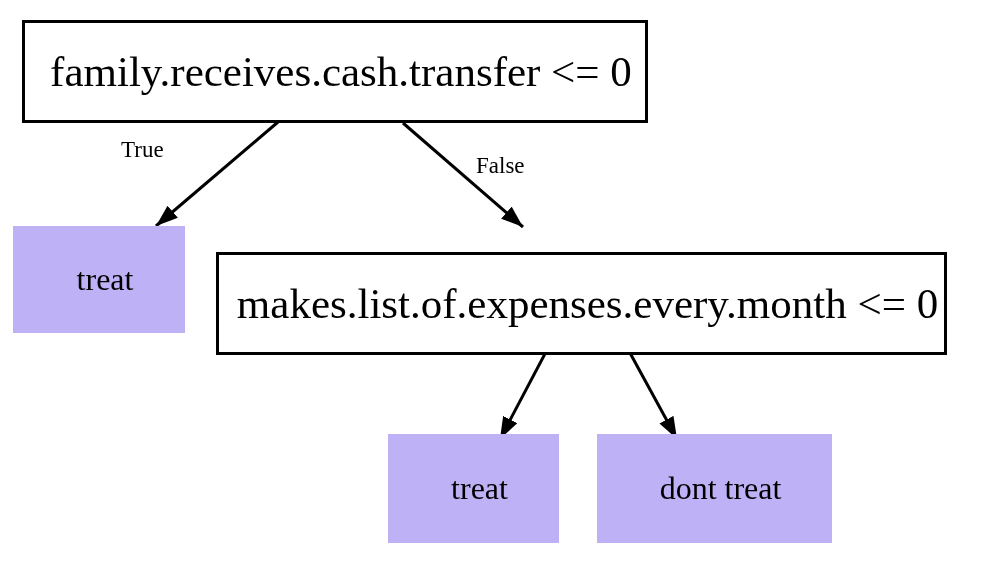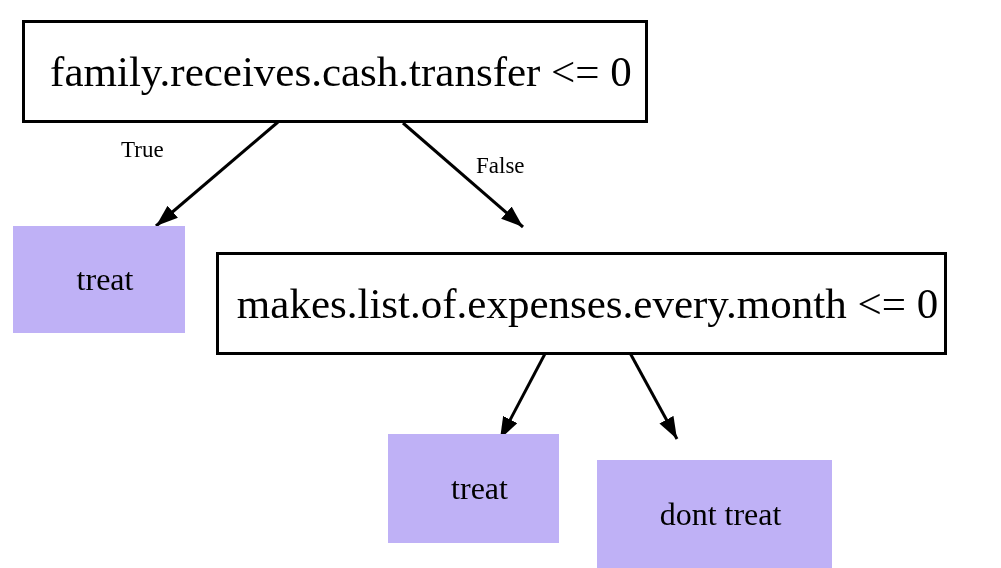--- a/index.html
+++ b/index.html
@@ -81,17 +81,17 @@
   </div>
 
   <div class="node decision" style="left:216px; top:228px; width:731px; height:103px;margin-top:24px;">
     <span>makes.list.of.expenses.every.month &lt;= 0</span>
   </div>
 
   <div class="node leaf" style="left:388px; top:434px; width:159px; height:109px;">
     <span>treat</span>
   </div>
 
-  <div class="node leaf" style="left:597px; top:460px; width:223px; height:109px;">
+  <div class="node leaf" style="left:597px; top:434px; width:223px; height:109px;">
     <span>dont treat</span>
   </div>
 
 </div>
 
 </body></html>

